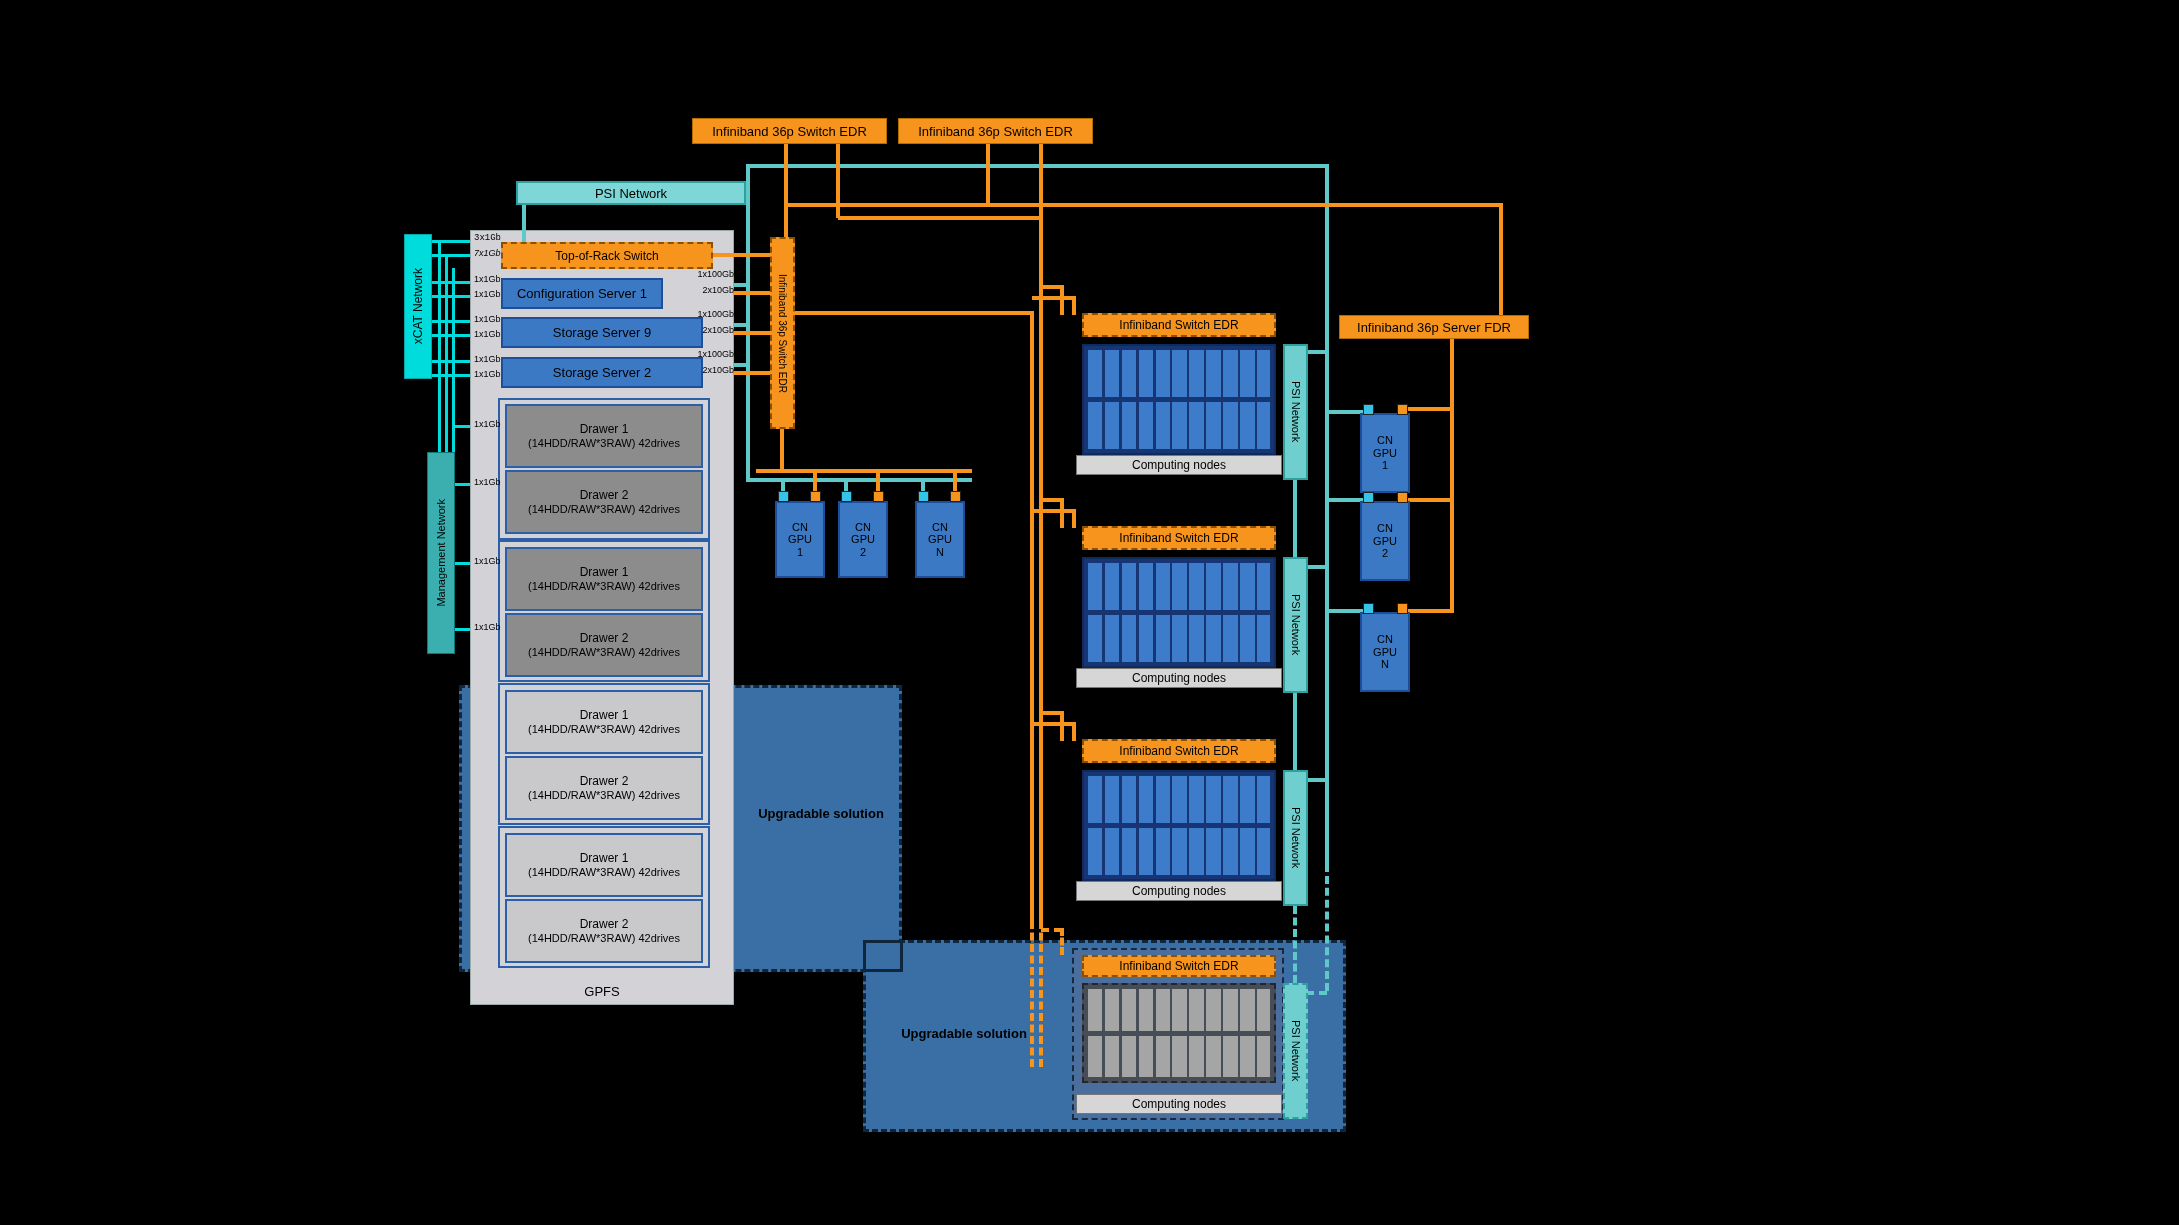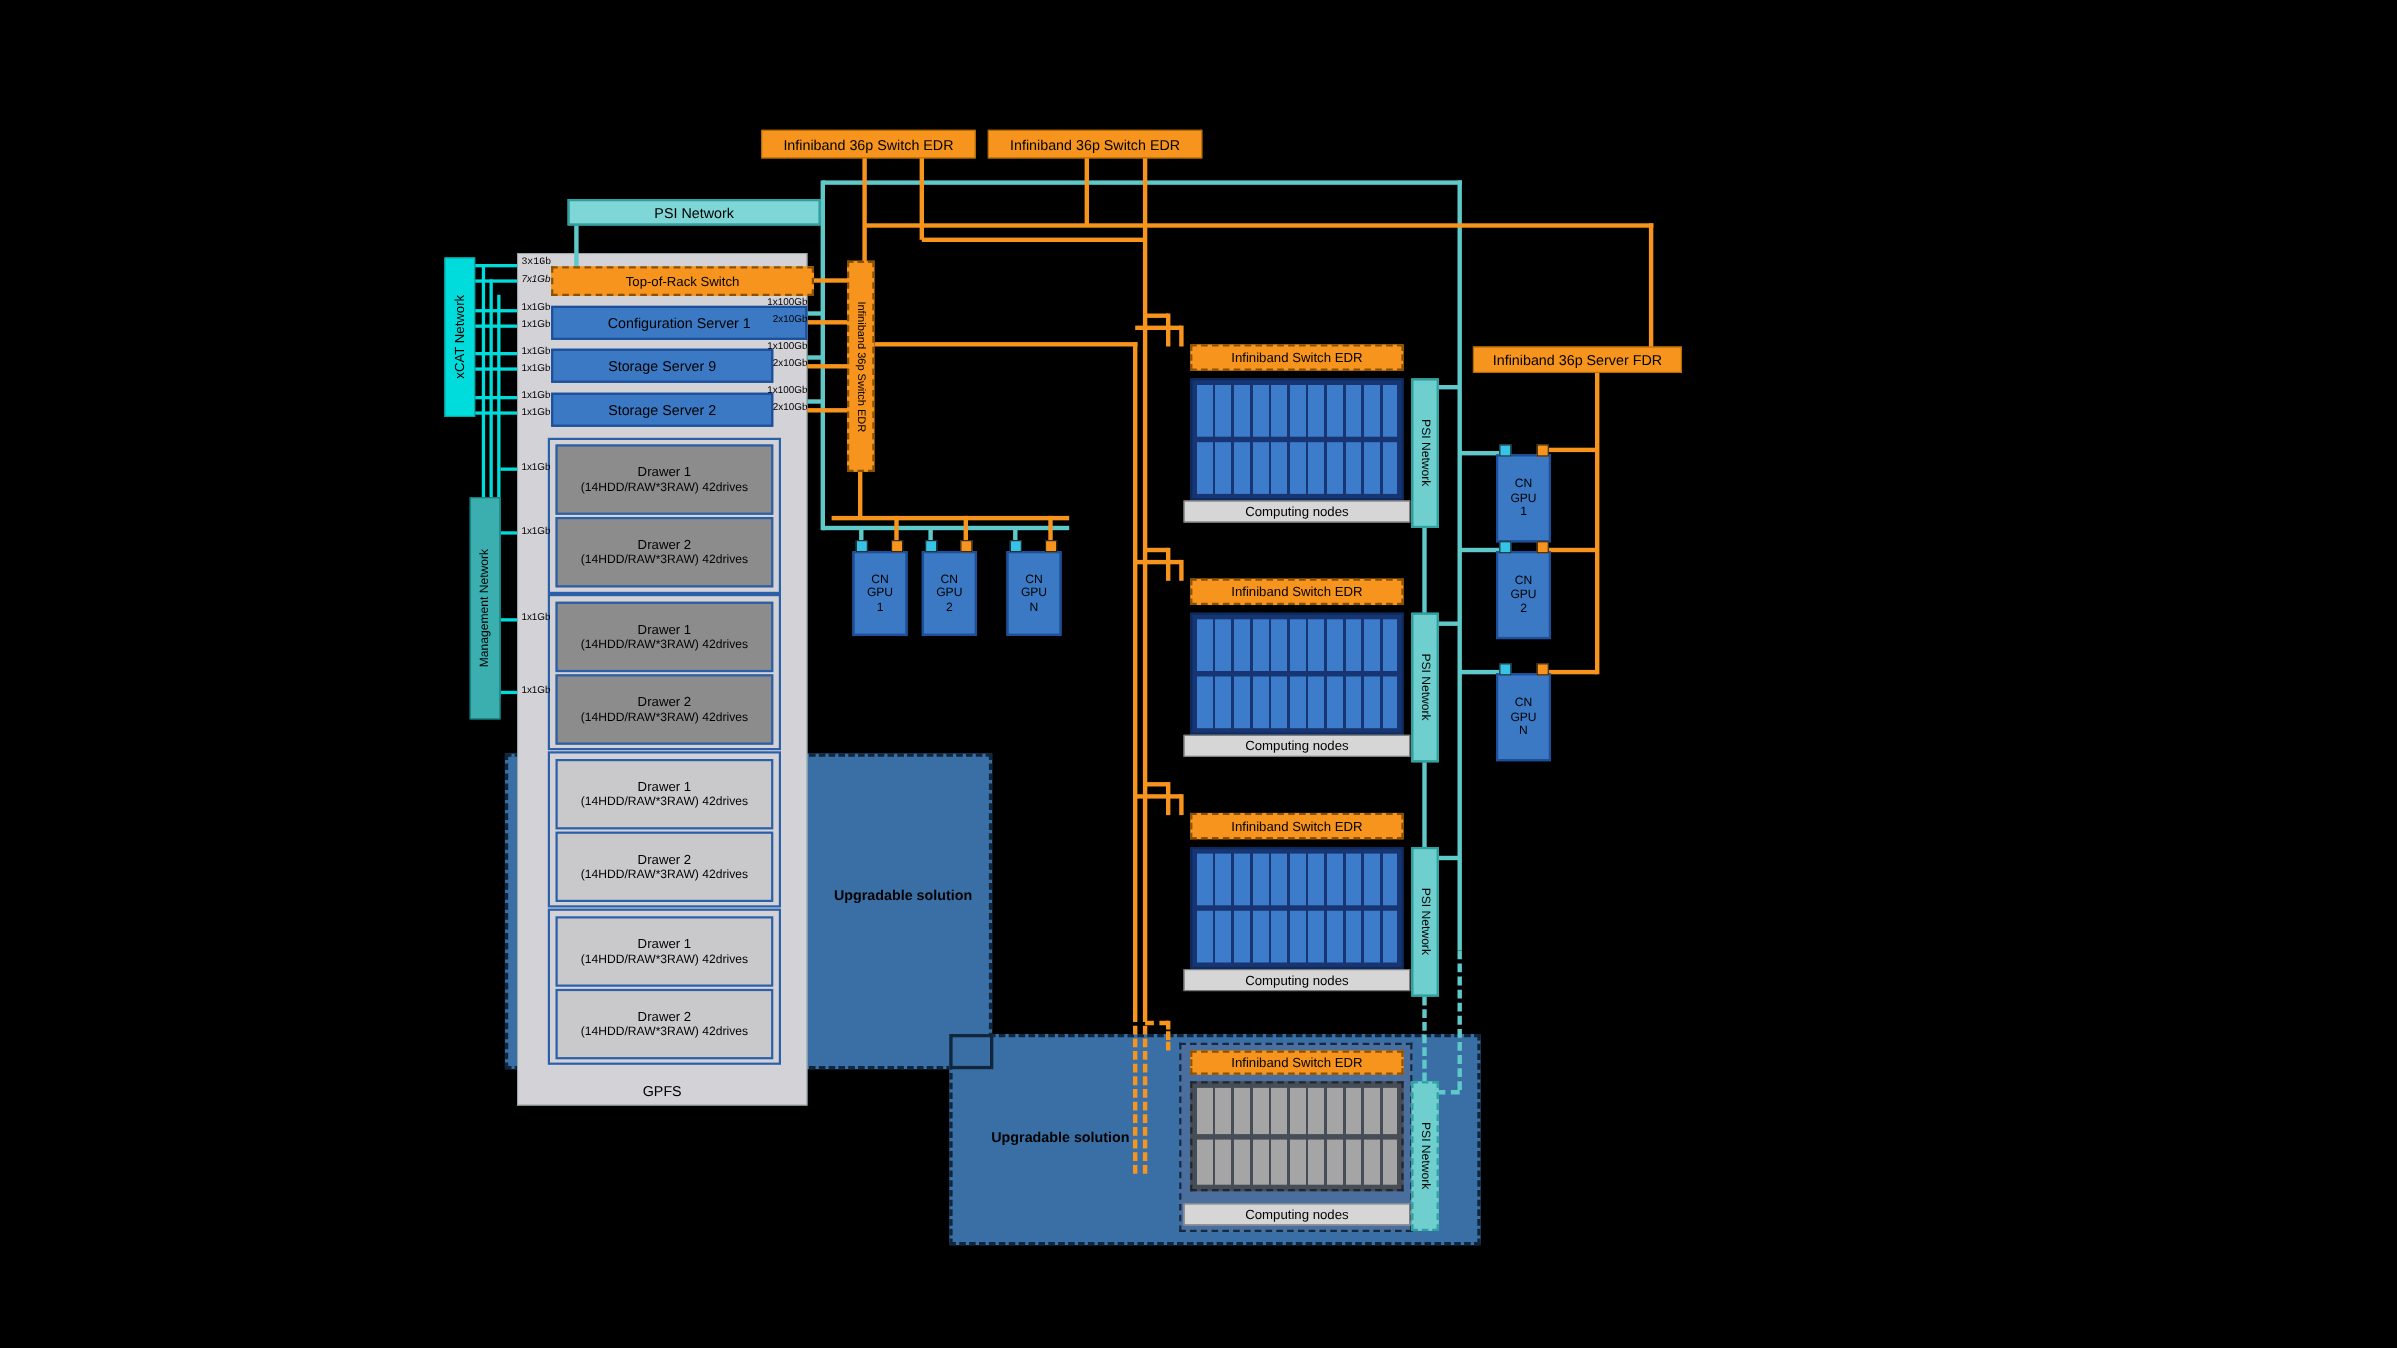--- a/index.html
+++ b/index.html
@@ -144,22 +144,22 @@
     <span class="vtext180" style="font-size:12px;">xCAT Network</span>
   </div>
   <div class="box" style="left:427px;top:452px;width:28px;height:202px;background:#3BAFAF;border:1px solid #0a7a7a;">
     <span class="vtext180" style="font-size:11px;">Management Network</span>
   </div>
 
   <div class="box orangedash" style="left:770px;top:237px;width:25px;height:192px;">
     <span class="vtext" style="font-size:10px;">Infiniband 36p Switch EDR</span>
   </div>
 
-  <div class="box orangedash" style="left:501px;top:242px;width:239px;height:27px;font-size:12px;">Top-of-Rack Switch</div>
-  <div class="box bluebox" style="left:501px;top:278px;width:233px;height:31px;">Configuration Server 1</div>
+  <div class="box orangedash" style="left:501px;top:242px;width:212px;height:27px;font-size:12px;">Top-of-Rack Switch</div>
+  <div class="box bluebox" style="left:501px;top:278px;width:162px;height:31px;">Configuration Server 1</div>
   <div class="box bluebox" style="left:501px;top:317px;width:202px;height:31px;">Storage Server 9</div>
   <div class="box bluebox" style="left:501px;top:357px;width:202px;height:31px;">Storage Server 2</div>
 
   <div class="dcont" style="left:498px;top:398px;width:212px;height:142px;"></div>
   <div class="dcont" style="left:498px;top:540px;width:212px;height:142px;"></div>
   <div class="dcont" style="left:498px;top:683px;width:212px;height:142px;"></div>
   <div class="dcont" style="left:498px;top:826px;width:212px;height:142px;"></div>
 
   <div class="box drawer" style="left:505px;top:404px;width:198px;height:64px;">
     <span>Drawer 1</span>

